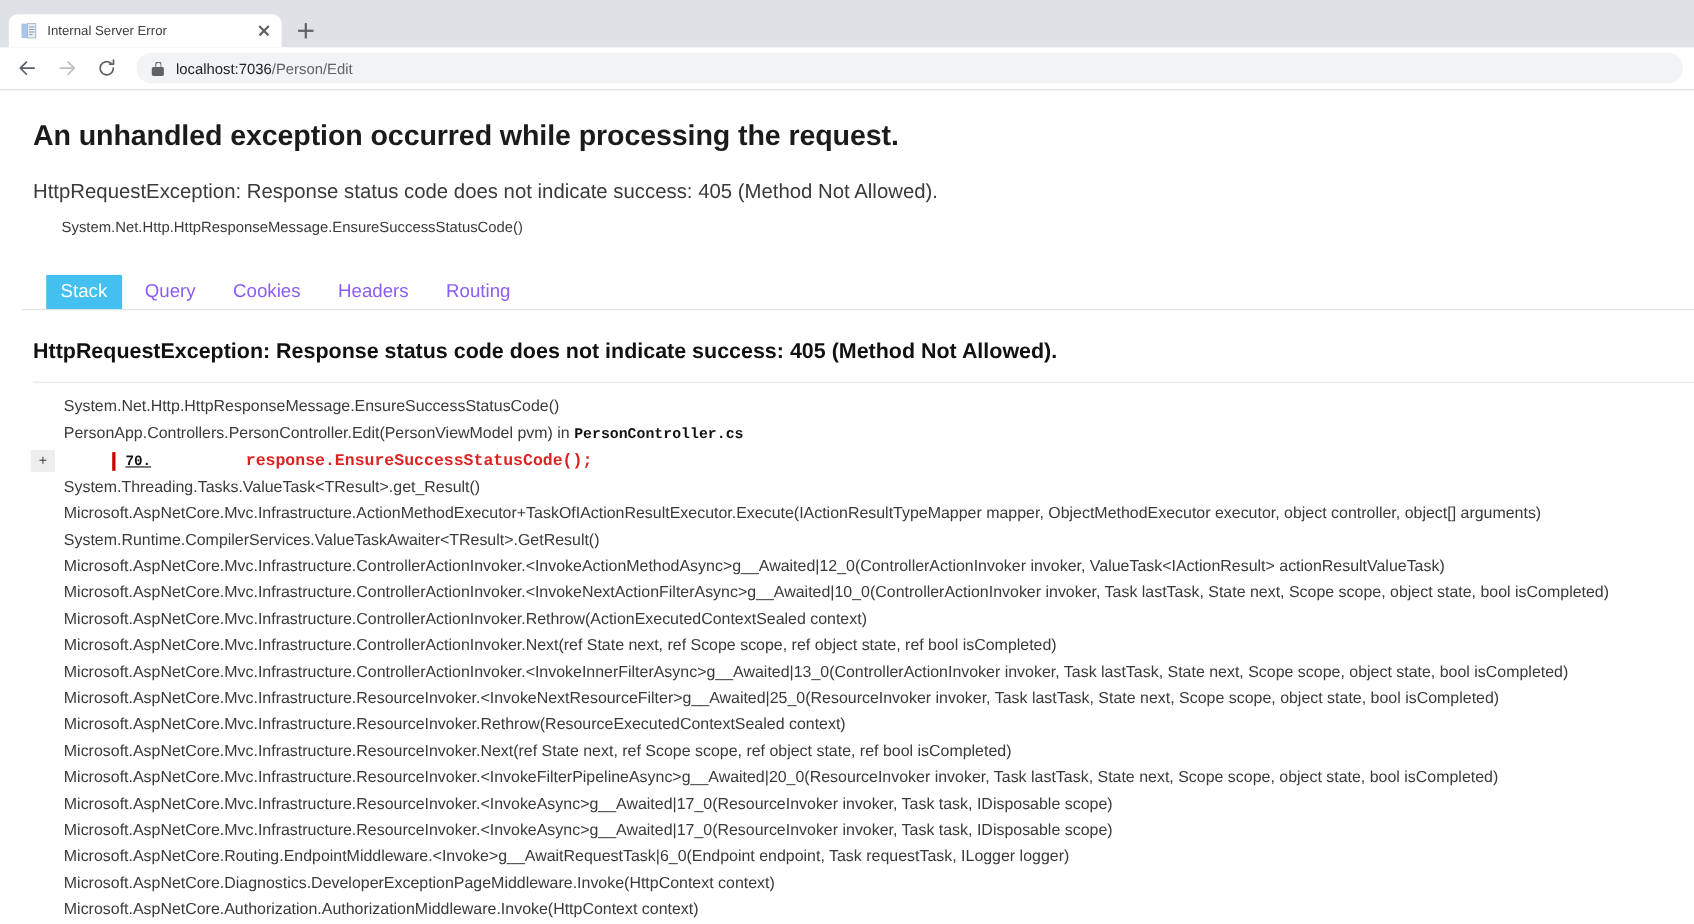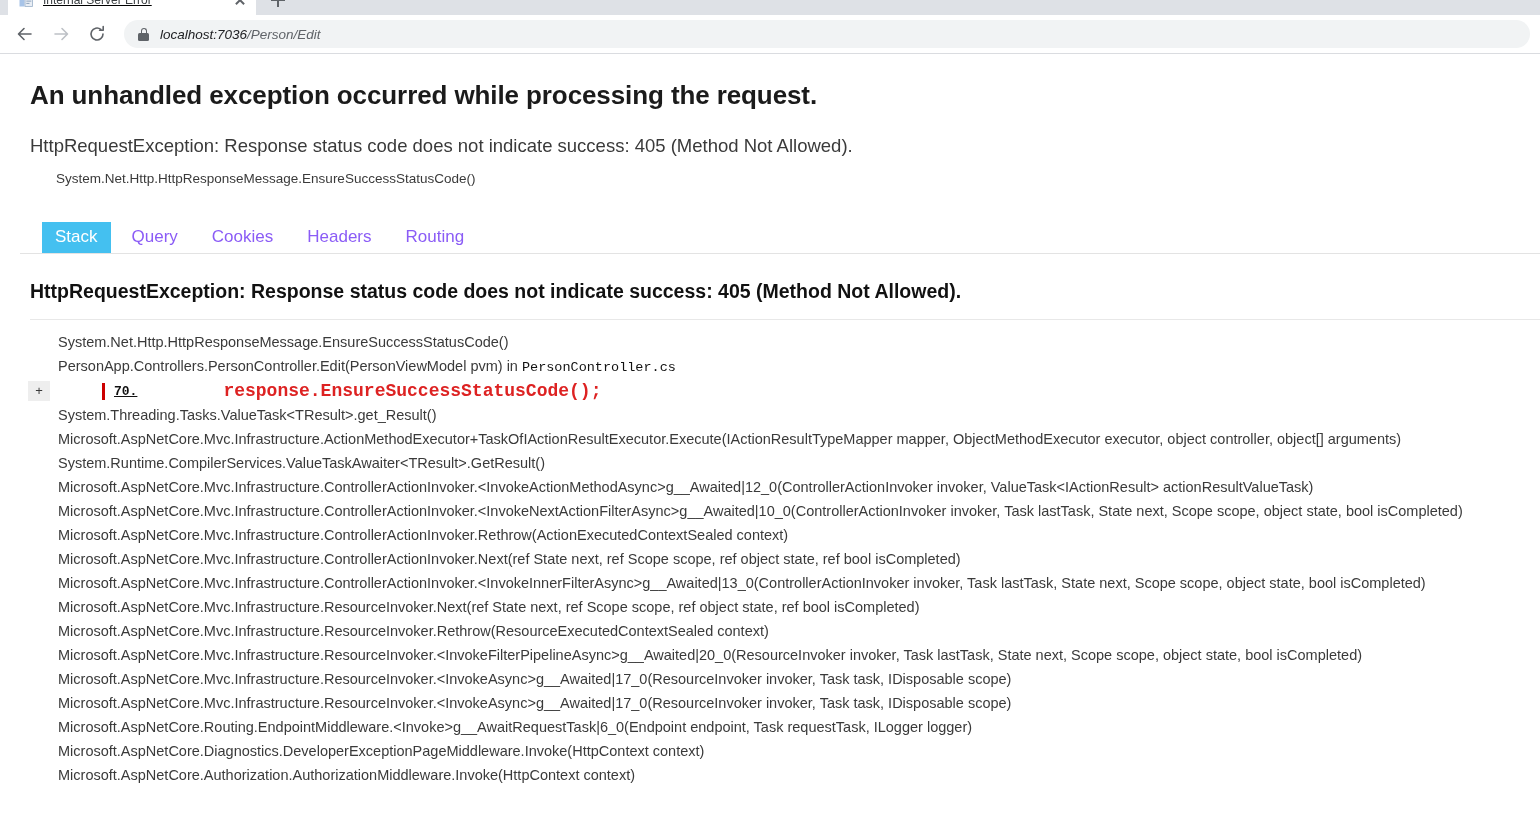--- a/index.html
+++ b/index.html
@@ -7,27 +7,26 @@
     margin: 0; padding: 0;
     width: 1540px; height: 840px;
     background: #ffffff;
     font-family: "Liberation Sans", sans-serif;
     overflow: hidden;
   }
 
   
   .browser-chrome { width: 100%; }
   .tabstrip {
-    height: 15px;
+    height: 43px;
     background: #dee1e6;
     display: flex;
     align-items: flex-end;
     padding-left: 8px;
     position: relative;
-    text-decoration: underline;
   }
   .tab {
     height: 30px;
     width: 248px;
     background: #ffffff;
     border-radius: 8px 8px 0 0;
     display: flex;
     align-items: center;
     padding: 0 8px 0 10px;
     position: relative;
@@ -118,21 +117,20 @@
     position: absolute; top: 0; left: 2.5px;
     width: 6px; height: 6px;
     border: 1.6px solid #5f6368;
     border-bottom: none;
     border-radius: 3px 3px 0 0;
   }
   .url-text {
     font-size: 13.5px;
     color: #5f6368;
     white-space: nowrap;
-    font-style: italic;
   }
   .url-text .host { color: #202124; }
 
   
   .page {
     padding: 0;
     font-family: "Liberation Sans", sans-serif;
     color: #000;
     margin-left: 20px;
   }
@@ -191,21 +189,21 @@
   }
   .frame-row {
     font-size: 14.5px;
     color: #3a3a3a;
     line-height: 24px;
     padding-left: 38px;
     white-space: nowrap;
   }
   .frame-row.with-file .file {
     font-family: "Liberation Mono", monospace;
-    font-weight: normal;
+    font-weight: bold;
     font-size: 13.5px;
     color: #111;
   }
 
   .code-row {
     display: flex;
     align-items: center;
     height: 20px;
     padding-left: 0;
     margin: 1px 0 2px 0;
@@ -232,21 +230,21 @@
     font-family: "Liberation Mono", monospace;
     font-size: 13px;
     font-weight: bold;
     color: #111;
     margin-left: 9px;
     flex: 0 0 auto;
     text-decoration: underline;
   }
   .code-text {
     font-family: "Liberation Mono", monospace;
-    font-size: 18px;
+    font-size: 15px;
     font-weight: bold;
     color: #dd2222;
     margin-left: 86px;
     white-space: pre;
   }
 </style>
 </head>
 <body>
 
 <div class="browser-chrome">
@@ -328,22 +326,23 @@
     </div>
 
     <div class="frame-row">System.Threading.Tasks.ValueTask&lt;TResult&gt;.get_Result()</div>
     <div class="frame-row">Microsoft.AspNetCore.Mvc.Infrastructure.ActionMethodExecutor+TaskOfIActionResultExecutor.Execute(IActionResultTypeMapper mapper, ObjectMethodExecutor executor, object controller, object[] arguments)</div>
     <div class="frame-row">System.Runtime.CompilerServices.ValueTaskAwaiter&lt;TResult&gt;.GetResult()</div>
     <div class="frame-row">Microsoft.AspNetCore.Mvc.Infrastructure.ControllerActionInvoker.&lt;InvokeActionMethodAsync&gt;g__Awaited|12_0(ControllerActionInvoker invoker, ValueTask&lt;IActionResult&gt; actionResultValueTask)</div>
     <div class="frame-row">Microsoft.AspNetCore.Mvc.Infrastructure.ControllerActionInvoker.&lt;InvokeNextActionFilterAsync&gt;g__Awaited|10_0(ControllerActionInvoker invoker, Task lastTask, State next, Scope scope, object state, bool isCompleted)</div>
     <div class="frame-row">Microsoft.AspNetCore.Mvc.Infrastructure.ControllerActionInvoker.Rethrow(ActionExecutedContextSealed context)</div>
     <div class="frame-row">Microsoft.AspNetCore.Mvc.Infrastructure.ControllerActionInvoker.Next(ref State next, ref Scope scope, ref object state, ref bool isCompleted)</div>
     <div class="frame-row">Microsoft.AspNetCore.Mvc.Infrastructure.ControllerActionInvoker.&lt;InvokeInnerFilterAsync&gt;g__Awaited|13_0(ControllerActionInvoker invoker, Task lastTask, State next, Scope scope, object state, bool isCompleted)</div>
+    <div class="frame-row">Microsoft.AspNetCore.Mvc.Infrastructure.ResourceInvoker.&lt;InvokeNextResourceFilter&gt;g__Awaited|25_0(ResourceInvoker invoker, Task lastTask, State next, Scope scope, object state, bool isCompleted)</div>
+    <div class="frame-row">Microsoft.AspNetCore.Mvc.Infrastructure.ResourceInvoker.Rethrow(ResourceExecutedContextSealed context)</div>
     <div class="frame-row">Microsoft.AspNetCore.Mvc.Infrastructure.ResourceInvoker.Next(ref State next, ref Scope scope, ref object state, ref bool isCompleted)</div>
-    <div class="frame-row">Microsoft.AspNetCore.Mvc.Infrastructure.ResourceInvoker.Rethrow(ResourceExecutedContextSealed context)</div>
     <div class="frame-row">Microsoft.AspNetCore.Mvc.Infrastructure.ResourceInvoker.&lt;InvokeFilterPipelineAsync&gt;g__Awaited|20_0(ResourceInvoker invoker, Task lastTask, State next, Scope scope, object state, bool isCompleted)</div>
     <div class="frame-row">Microsoft.AspNetCore.Mvc.Infrastructure.ResourceInvoker.&lt;InvokeAsync&gt;g__Awaited|17_0(ResourceInvoker invoker, Task task, IDisposable scope)</div>
     <div class="frame-row">Microsoft.AspNetCore.Mvc.Infrastructure.ResourceInvoker.&lt;InvokeAsync&gt;g__Awaited|17_0(ResourceInvoker invoker, Task task, IDisposable scope)</div>
     <div class="frame-row">Microsoft.AspNetCore.Routing.EndpointMiddleware.&lt;Invoke&gt;g__AwaitRequestTask|6_0(Endpoint endpoint, Task requestTask, ILogger logger)</div>
     <div class="frame-row">Microsoft.AspNetCore.Diagnostics.DeveloperExceptionPageMiddleware.Invoke(HttpContext context)</div>
     <div class="frame-row">Microsoft.AspNetCore.Authorization.AuthorizationMiddleware.Invoke(HttpContext context)</div>
   </div>
 
 </div>
 

